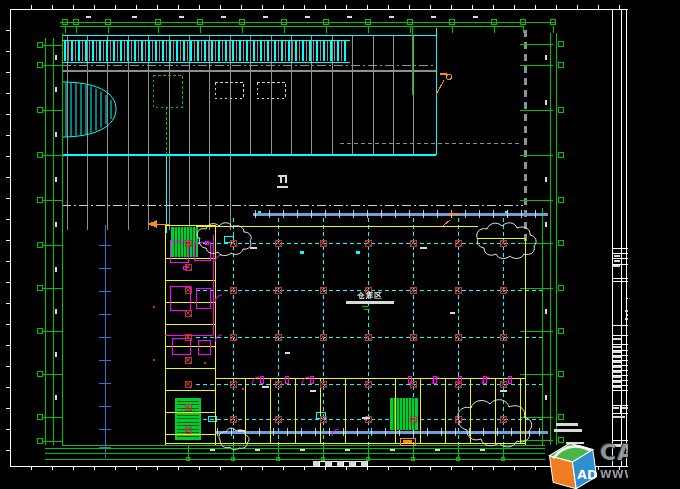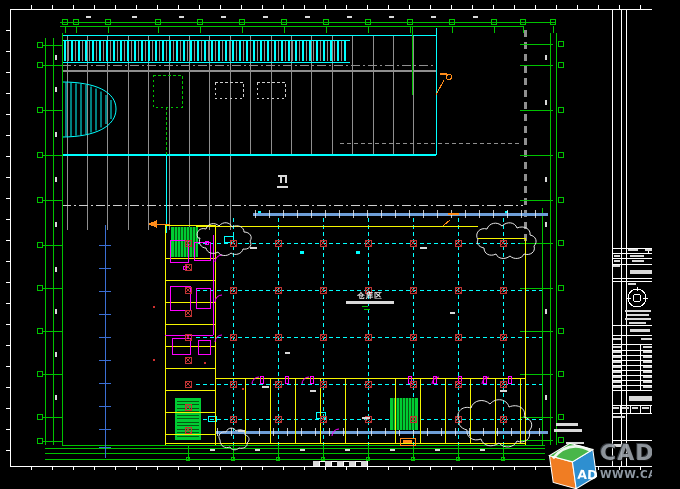--- a/index.html
+++ b/index.html
@@ -1,17 +1,17 @@
 <!DOCTYPE html>
 <html><head>
 <meta charset="utf-8">
 <style>
   html,body{margin:0;padding:0;background:#000;}
   #stage{position:relative;width:628px;height:489px;background:#000;overflow:hidden;
-         font-family:"DejaVu Sans",sans-serif;padding-left:24px;}
+         font-family:"DejaVu Sans",sans-serif;}
   svg{display:block;position:absolute;left:0;top:0;shape-rendering:crispEdges;}
   .sg{fill:none;stroke-width:1;}
   .fg{stroke:none;}
   .d1{stroke-dasharray:4 3;}
   .d2{stroke-dasharray:2.5 2.5;}
   .d3{stroke-dasharray:7 5;}
   .dd{stroke-dasharray:9 3 2 3;}
   .t2{stroke-width:2;}
   .t3{stroke-width:3;}
   .th{stroke-width:.8;}

